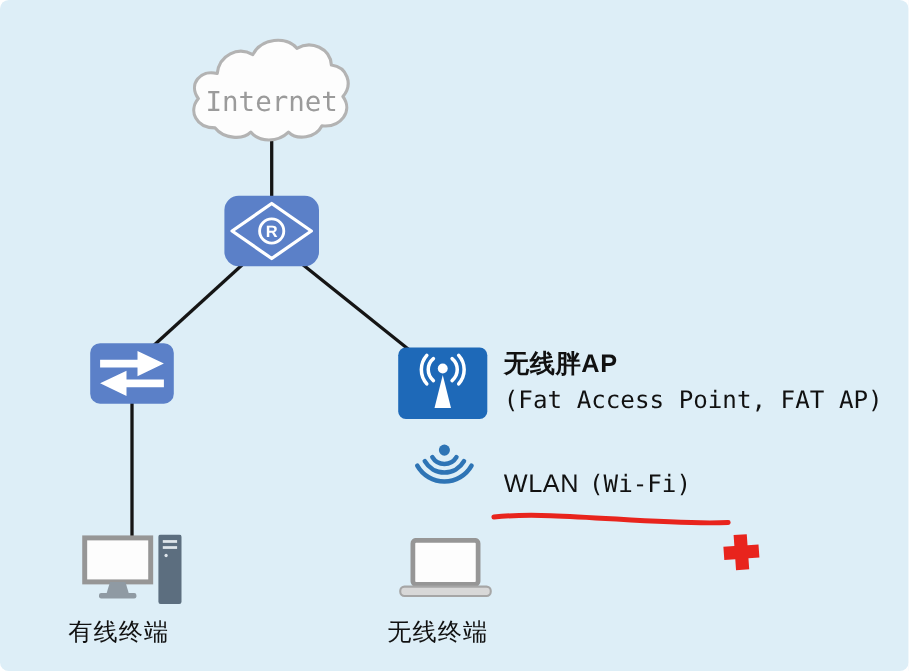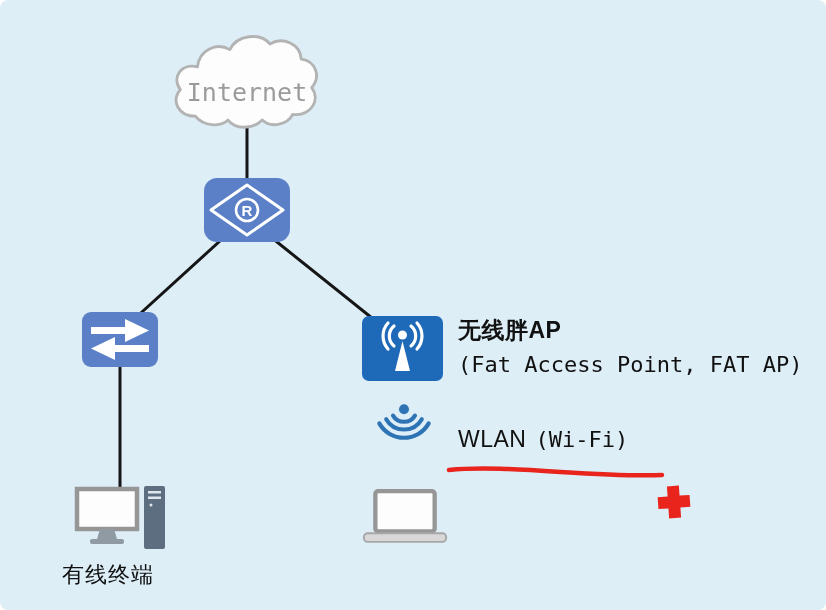--- a/index.html
+++ b/index.html
@@ -139,14 +139,15 @@
     <rect class="dev-frame" x="3" y="3" width="60" height="40"></rect>
     <polygon class="dev-gray" points="26,43 40,43 43,53 23,53"></polygon>
     <rect class="dev-gray" x="16" y="53" width="34" height="5" rx="2"></rect>
   </svg>
   <div class="abs label terminal-label wired-label">有线终端</div>
 
   <svg class="abs icon" style="left:361px; top:489px;" width="88" height="56" viewBox="0 0 92 58">
     <rect class="dev-frame" x="15" y="2" width="62" height="42" rx="3"></rect>
     <rect class="laptop-base" x="3" y="46" width="86" height="9" rx="4"></rect>
   </svg>
+  <div class="abs label terminal-label wireless-label">无线终端</div>
 
 </div>
 
 </body></html>

